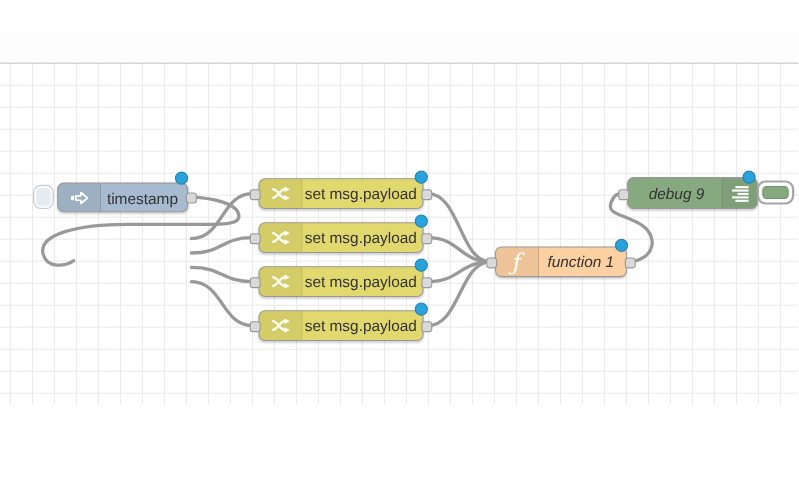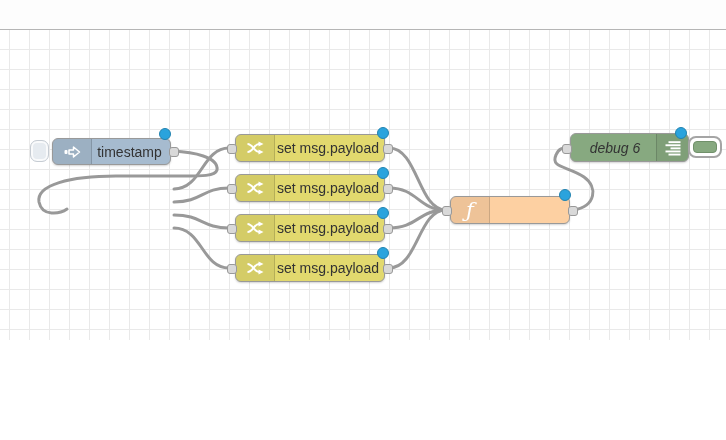--- a/index.html
+++ b/index.html
@@ -1,17 +1,17 @@
 <!DOCTYPE html>
 <html><head>
 <meta charset="utf-8">
 <style>
   html,body{margin:0;padding:0;background:#fff;}
   .screen{position:relative;width:726px;height:340px;background:#fff;overflow:hidden;
-          font-family:"Liberation Sans",sans-serif;}
+          font-family:"Liberation Sans",sans-serif;margin-top:28px;}
   .topbar{position:absolute;top:0;left:0;width:726px;height:30px;background:#fdfdfd;
           border-bottom:1px solid #b5b5b5;box-sizing:border-box;}
   .canvas{position:absolute;top:30px;left:0;width:726px;height:410px;background:#fff;
           background-image:
             linear-gradient(to right,#e9e9e9 1px,transparent 1px),
             linear-gradient(to bottom,#e9e9e9 1px,transparent 1px);
           background-size:20px 20px;background-position:9px 19px;}
   .wires{position:absolute;top:0;left:0;width:726px;height:410px;}
   .wires path{stroke:#999;stroke-width:3;fill:none;stroke-linecap:round;}
   .node{position:absolute;border:1px solid #999;border-radius:6px;box-sizing:border-box;
@@ -131,36 +131,37 @@
       <div class="node-label lbl-after-icon">set msg.payload</div>
       <div class="port" style="left:-9px;top:9px;"></div>
       <div class="port" style="right:-9px;top:9px;"></div>
       <div class="status-dot" style="left:141px;top:-8px;"></div>
     </div>
 
     <div class="node" style="left:450px;top:166px;width:120px;height:28px;background:#fdd0a2;">
       <div class="icon-region icon-left">
         <span class="fn-glyph">ƒ</span>
       </div>
+      <div class="node-label lbl-after-icon italic">function 1</div>
       <div class="port" style="left:-9px;top:9px;"></div>
       <div class="port" style="right:-9px;top:9px;"></div>
       <div class="status-dot" style="left:108px;top:-8px;"></div>
     </div>
 
     <div class="node" style="left:570px;top:103px;width:119px;height:29px;background:#87a980;">
       <div class="icon-region icon-right">
         <svg width="20" height="20" viewBox="0 0 20 20">
           <rect x="5.5" y="3.2" width="12" height="1.9" fill="#fff"></rect>
           <rect x="2.5" y="6.3" width="15" height="1.9" fill="#fff"></rect>
           <rect x="7.5" y="9.4" width="10" height="1.9" fill="#fff"></rect>
           <rect x="2.5" y="12.5" width="15" height="1.9" fill="#fff"></rect>
           <rect x="5.5" y="15.6" width="12" height="1.9" fill="#fff"></rect>
         </svg>
       </div>
-      <div class="node-label lbl-before-icon italic">debug 6</div>
+      <div class="node-label lbl-before-icon italic">debug 9</div>
       <div class="port" style="left:-9px;top:10px;"></div>
       <div class="status-dot" style="left:104px;top:-7px;"></div>
     </div>
 
     <div class="dbg-btn">
       <div class="dbg-btn-inner"></div>
     </div>
 
   </div>
 </div>

